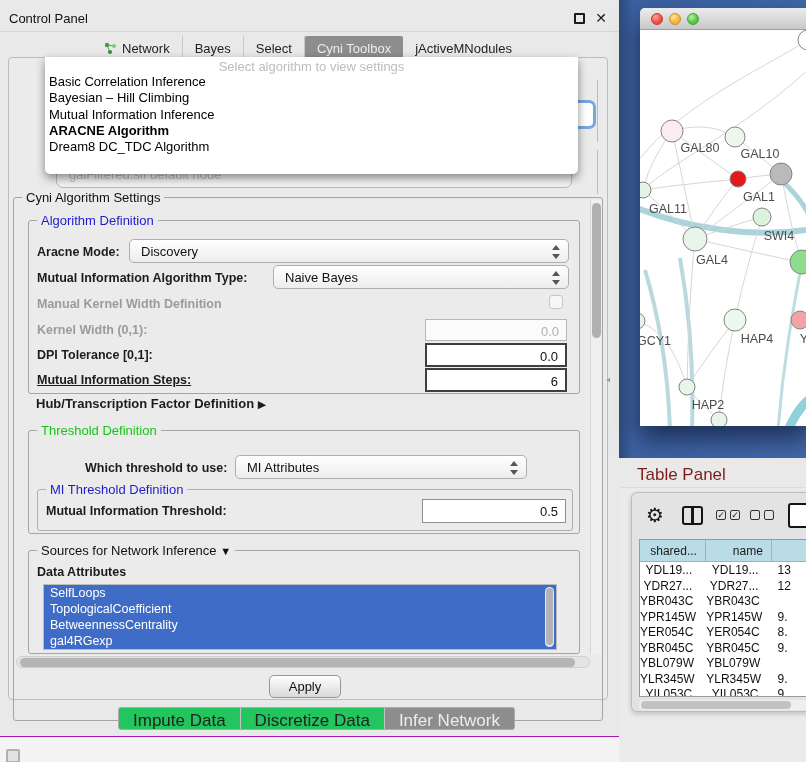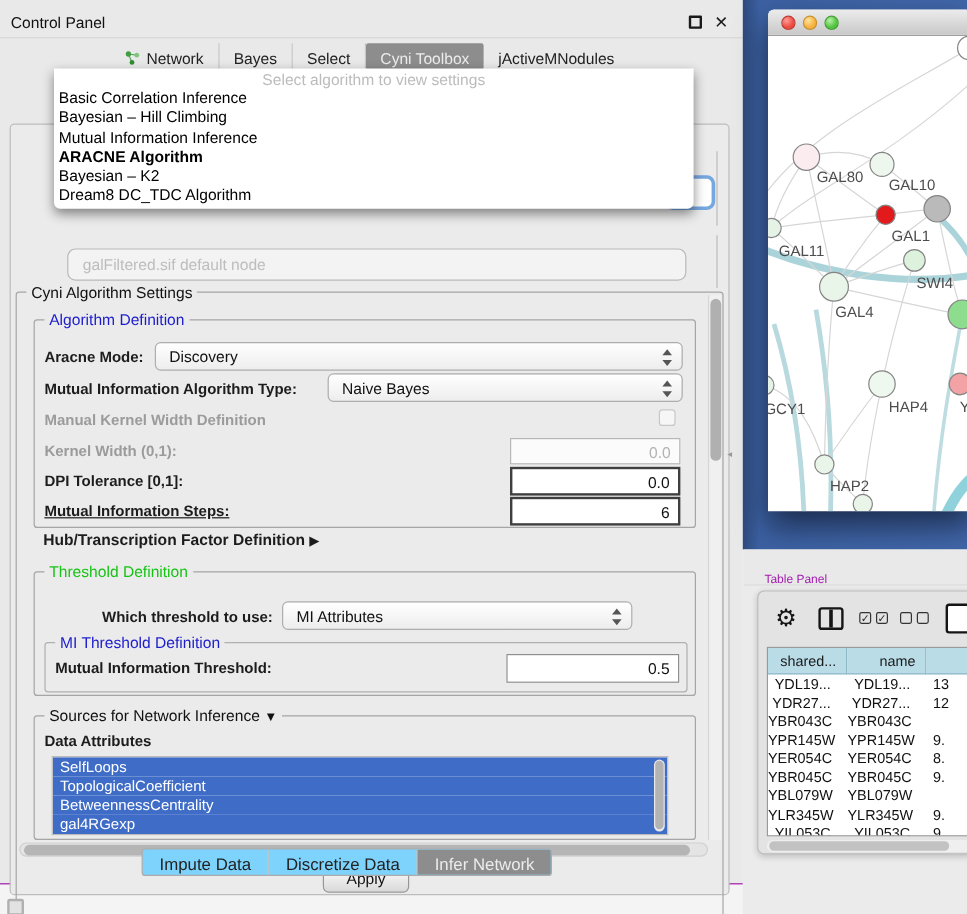--- a/index.html
+++ b/index.html
@@ -20,21 +20,21 @@
 
   .tabbar { position:absolute; left:92px; top:36px; display:flex; align-items:stretch;
             height:22px; font-size:13px; color:#222; }
   .tab { padding:3px 12px 0 12px; border-right:1px solid #c9c9c9; cursor:pointer;
          display:flex; align-items:center; gap:5px; }
   .tab:last-child { border-right:none; }
   .tab.sel { background:#8d8d8d; color:#ececec; border-radius:2px; border-right:none; }
   .tab .net-ico { width:13px; height:13px; }
 
   .cp-panel { position:absolute; left:8px; top:57px; width:600px; height:643px;
-              border:1px solid #bdbdbd; border-radius:4px; background:#ebebeb;margin-top:46px; }
+              border:1px solid #bdbdbd; border-radius:4px; background:#ebebeb; }
 
   
   .ghost-combo { position:absolute; left:47px; top:103px; width:516px; height:27px;
                  border:1px solid #b9b9b9; border-radius:7px; background:#f3f3f3;
                  color:#bdbdbd; font-size:13px; padding:5px 0 0 12px; overflow:hidden; }
   .focus-combo { position:absolute; left:545px; top:42px; width:42px; height:29px;
                  border:3px solid #76a7df; border-radius:7px; background:#fff; }
   .ghost-line1 { position:absolute; left:588px; top:22px; width:1px; height:62px; background:#bbb; }
   .ghost-line2 { position:absolute; left:588px; top:92px; width:1px; height:44px; background:#bbb; }
 
@@ -81,22 +81,22 @@
   .vthumb  { position:absolute; left:1px; width:9px; background:#b0b0b0; border-radius:5px; }
   .hscroll { position:absolute; height:12px; background:#e4e4e4; border-radius:6px;
              border:1px solid #cfcfcf; }
   .hthumb  { position:absolute; top:1px; height:9px; background:#b5b5b5; border-radius:5px; }
 
   .apply-btn { position:absolute; width:72px; height:23px; border:1px solid #979797;
                border-radius:5px; background:linear-gradient(#fefefe,#d9d9d9);
                font-size:13px; color:#111; text-align:center; padding-top:3px; cursor:pointer; }
 
   .bottom-tabbar { position:absolute; left:118px; top:707px; display:flex; height:23px;
-                   border:1px solid #ababab; border-radius:3px; background:#7dd3fc;
-                   font-size:14px; color:#222; overflow:hidden; }
+                   border:1px solid #ababab; border-radius:3px; background:#22c55e;
+                   font-size:17px; color:#222; overflow:hidden;align-items:center; }
   .btab { padding:4px 14px 0 14px; border-right:1px solid #c4c4c4; cursor:pointer; }
   .btab:last-child { border-right:none; }
   .btab.sel { background:#8d8d8d; color:#ececec; }
 
   
   .popup { position:absolute; left:45px; top:57px; width:533px; height:117px; background:#fff;
            box-shadow:0 4px 10px rgba(0,0,0,.45); z-index:50; border-radius:0 0 5px 5px; }
   .popup-placeholder { height:17px; text-align:center; color:#bcbcbc; font-size:13px; padding-top:2px; }
   .popup-opt { height:16.3px; font-size:13px; color:#000; padding-left:4px; cursor:pointer; white-space:nowrap; }
   .popup-opt.hl { font-weight:bold; }
@@ -114,21 +114,21 @@
                      border-radius:5px 5px 0 0; }
   .tl { position:absolute; top:5px; width:12px; height:12px; border-radius:50%; cursor:pointer; }
   .tl.red    { left:11px; background:radial-gradient(circle at 35% 30%,#ff9d97,#ee4b40 60%); border:1px solid #c13b33; }
   .tl.yellow { left:29px; background:radial-gradient(circle at 35% 30%,#ffe3a0,#f5b23d 60%); border:1px solid #c8922f; }
   .tl.green  { left:47px; background:radial-gradient(circle at 35% 30%,#b8f0a8,#53c440 60%); border:1px solid #43a033; }
   .netcanvas { position:absolute; left:0; top:22px; width:170px; height:396px; overflow:hidden; }
   .netcanvas svg text { font-family:"Liberation Sans","DejaVu Sans",sans-serif; }
 
   .tp-header { position:absolute; left:620px; top:458px; width:186px; height:30px;
                background:#e9e9e9; border-bottom:1px solid #dcdcdc; }
-  .tp-title { position:absolute; left:17px; top:20px; font-size:10px; color:#a21caf; }
+  .tp-title { position:absolute; left:17px; top:7px; font-size:17px; color:#7f1d1d; }
   .tablewin { position:absolute; left:631px; top:492px; width:180px; height:220px;
               background:#e3e3e3; border:1px solid #bdbdbd; border-radius:6px;
               box-shadow:0 2px 5px rgba(0,0,0,.18); overflow:hidden; }
   .tp-toolbar { position:absolute; left:0; top:8px; width:100%; height:34px; }
   .ico-gear { position:absolute; left:14px; top:2px; font-size:20px; color:#151515; cursor:pointer;
               font-family:"DejaVu Sans",sans-serif; }
   .ico-split { position:absolute; left:50px; top:5px; width:21px; height:19px;
                border:2.5px solid #151515; border-radius:3px; cursor:pointer; }
   .ico-split::after { content:""; position:absolute; left:7px; top:0; width:2.5px; height:100%; background:#151515; }
   .chkpair { position:absolute; top:9px; display:flex; gap:4px; cursor:pointer; }
@@ -288,21 +288,20 @@
       <div class="btab sel">Infer Network</div>
     </div>
   </div>
 
   <div class="popup">
     <div class="popup-placeholder">Select algorithm to view settings</div>
     <div class="popup-opt">Basic Correlation Inference</div>
     <div class="popup-opt">Bayesian – Hill Climbing</div>
     <div class="popup-opt">Mutual Information Inference</div>
     <div class="popup-opt hl">ARACNE Algorithm</div>
-    <div class="popup-opt">Bayesian – K2</div>
     <div class="popup-opt">Dream8 DC_TDC Algorithm</div>
   </div>
 
   <div class="desktop-blue"></div>
   <div class="desktop-gray"></div>
   <div class="grip"></div>
 
   <div class="netwin">
     <div class="netwin-titlebar">
       <div class="tl red"></div>

